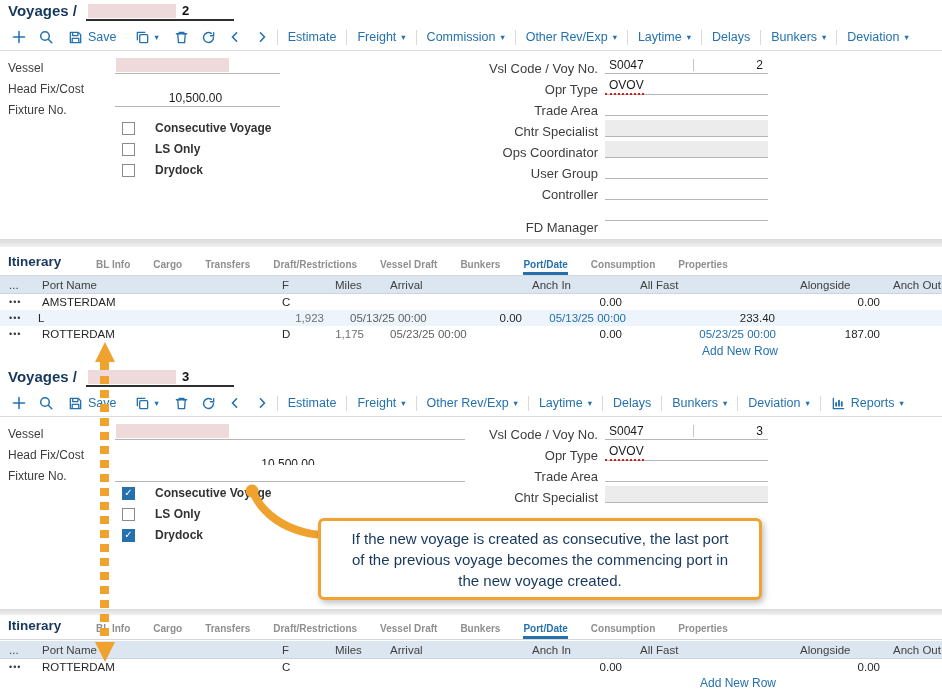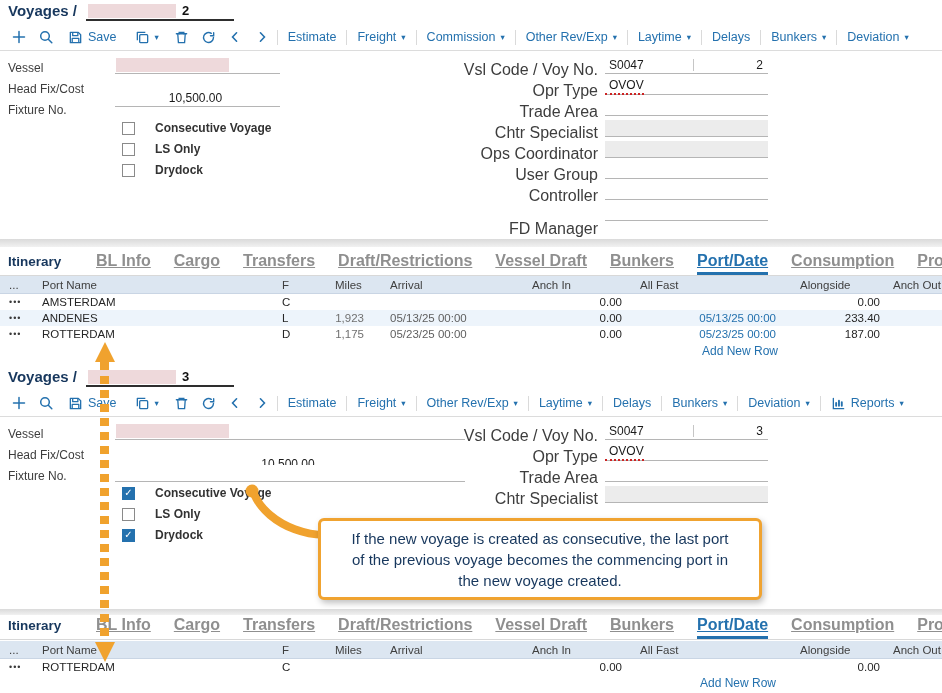--- a/index.html
+++ b/index.html
@@ -10,40 +10,40 @@
   .tline{position:absolute;height:2px;background:#2e2e2e;}
   .tredact{position:absolute;background:#eed9db;}
   .toolbar{position:absolute;left:5px;height:26px;display:flex;align-items:center;}
   .ti{display:flex;align-items:center;justify-content:center;width:27px;height:24px;}
   .tb{display:flex;align-items:center;gap:5px;padding:0 9px;font-size:12.5px;color:#2471ae;white-space:nowrap;height:24px;}
   .caret{font-size:8.5px;color:#2471ae;line-height:1;}
   .tsep{width:1px;height:15px;background:#dadada;margin:0 1px;}
   .hrule{position:absolute;left:0;width:942px;height:1px;background:#dcdcdc;}
   .divband{position:absolute;left:0;width:942px;height:8px;background:linear-gradient(#dadada,#f1f1f1);}
   .lbl{position:absolute;font-size:12px;color:#3d3d3d;white-space:nowrap;}
-  .rlbl{position:absolute;left:440px;width:158px;text-align:right;font-size:16px;color:#3d3d3d;white-space:nowrap;}
+  .rlbl{position:absolute;left:440px;width:158px;text-align:right;font-size:13px;color:#3d3d3d;white-space:nowrap;}
   .field{position:absolute;height:17px;border-bottom:1px solid #b5b5b5;font-size:12px;color:#1a1a1a;
          display:flex;align-items:center;background:#fff;box-sizing:border-box;}
   .field.gray{background:#ececec;}
   .field .val{padding-left:4px;white-space:nowrap;}
   .field.num{justify-content:center;margin-top:12px;}
   .field.num .val{padding-left:0;padding-right:4px;}
   .redact-in{width:113px;height:14px;background:#eed9db;margin-left:1px;}
   .vslL{width:84px;padding-left:4px;}
   .vslDiv{width:1px;align-self:stretch;background:#c6c6c6;margin:2px 0;}
   .vslR{flex:1;text-align:right;padding-right:5px;}
   .spell{border-bottom:2px dotted #cc2222;padding-bottom:1px;}
   .cb{position:absolute;display:flex;align-items:center;gap:20px;font-size:12px;color:#333;font-weight:bold;}
   .cbbox{width:13px;height:13px;border:1px solid #8a8a8a;background:#fff;display:flex;align-items:center;
          justify-content:center;font-size:10px;line-height:1;color:#fff;box-sizing:border-box;}
   .cbbox.on{background:#2471ae;border-color:#2471ae;}
   .ittitle{position:absolute;left:8px;font-size:13.5px;font-weight:700;color:#17375d;}
   .tabstrip{position:absolute;left:0;width:942px;height:23px;border-bottom:1px solid #d8d8d8;}
   .tabs{position:absolute;left:96px;bottom:0;display:flex;gap:23px;align-items:flex-end;}
-  .tab{font-size:16px;font-weight:600;color:#8f8f8f;padding-bottom:5px;white-space:nowrap;text-decoration:underline;}
+  .tab{font-size:10px;font-weight:600;color:#8f8f8f;padding-bottom:5px;white-space:nowrap;}
   .tab.active{color:#2471ae;border-bottom:3px solid #2471ae;padding-bottom:2px;}
   .itable{position:absolute;left:0;width:942px;}
   .trow{display:grid;grid-template-columns:36px 244px 52px 40px 160px 100px 150px 105px 50px;
         height:16px;align-items:center;font-size:11.5px;color:#262626;}
   .thead{background:#dce6f1;color:#3f3f3f;border-bottom:1px solid #c9d5e4;height:17px;}
   .alt{background:#edf4fb;}
   .c0{padding-left:9px;color:#3a3a3a;font-size:9px;letter-spacing:1px;}
   .c1{padding-left:6px;white-space:nowrap;}
   .c2{padding-left:2px;}
   .c3{text-align:right;padding-right:8px;}
@@ -267,21 +267,20 @@
       <div class="c2">C</div>
       <div class="c3"></div>
       <div class="c4"></div>
       <div class="c5">0.00</div>
       <div class="c6"></div>
       <div class="c7">0.00</div>
       <div class="c8"></div>
     </div>
     <div class="trow data alt">
       <div class="c0">•••</div>
-      <div class="c1">ANDENES</div>
       <div class="c2">L</div>
       <div class="c3">1,923</div>
       <div class="c4">05/13/25 00:00</div>
       <div class="c5">0.00</div>
       <div class="c6">05/13/25 00:00</div>
       <div class="c7">233.40</div>
       <div class="c8"></div>
     </div>
     <div class="trow data">
       <div class="c0">•••</div>

